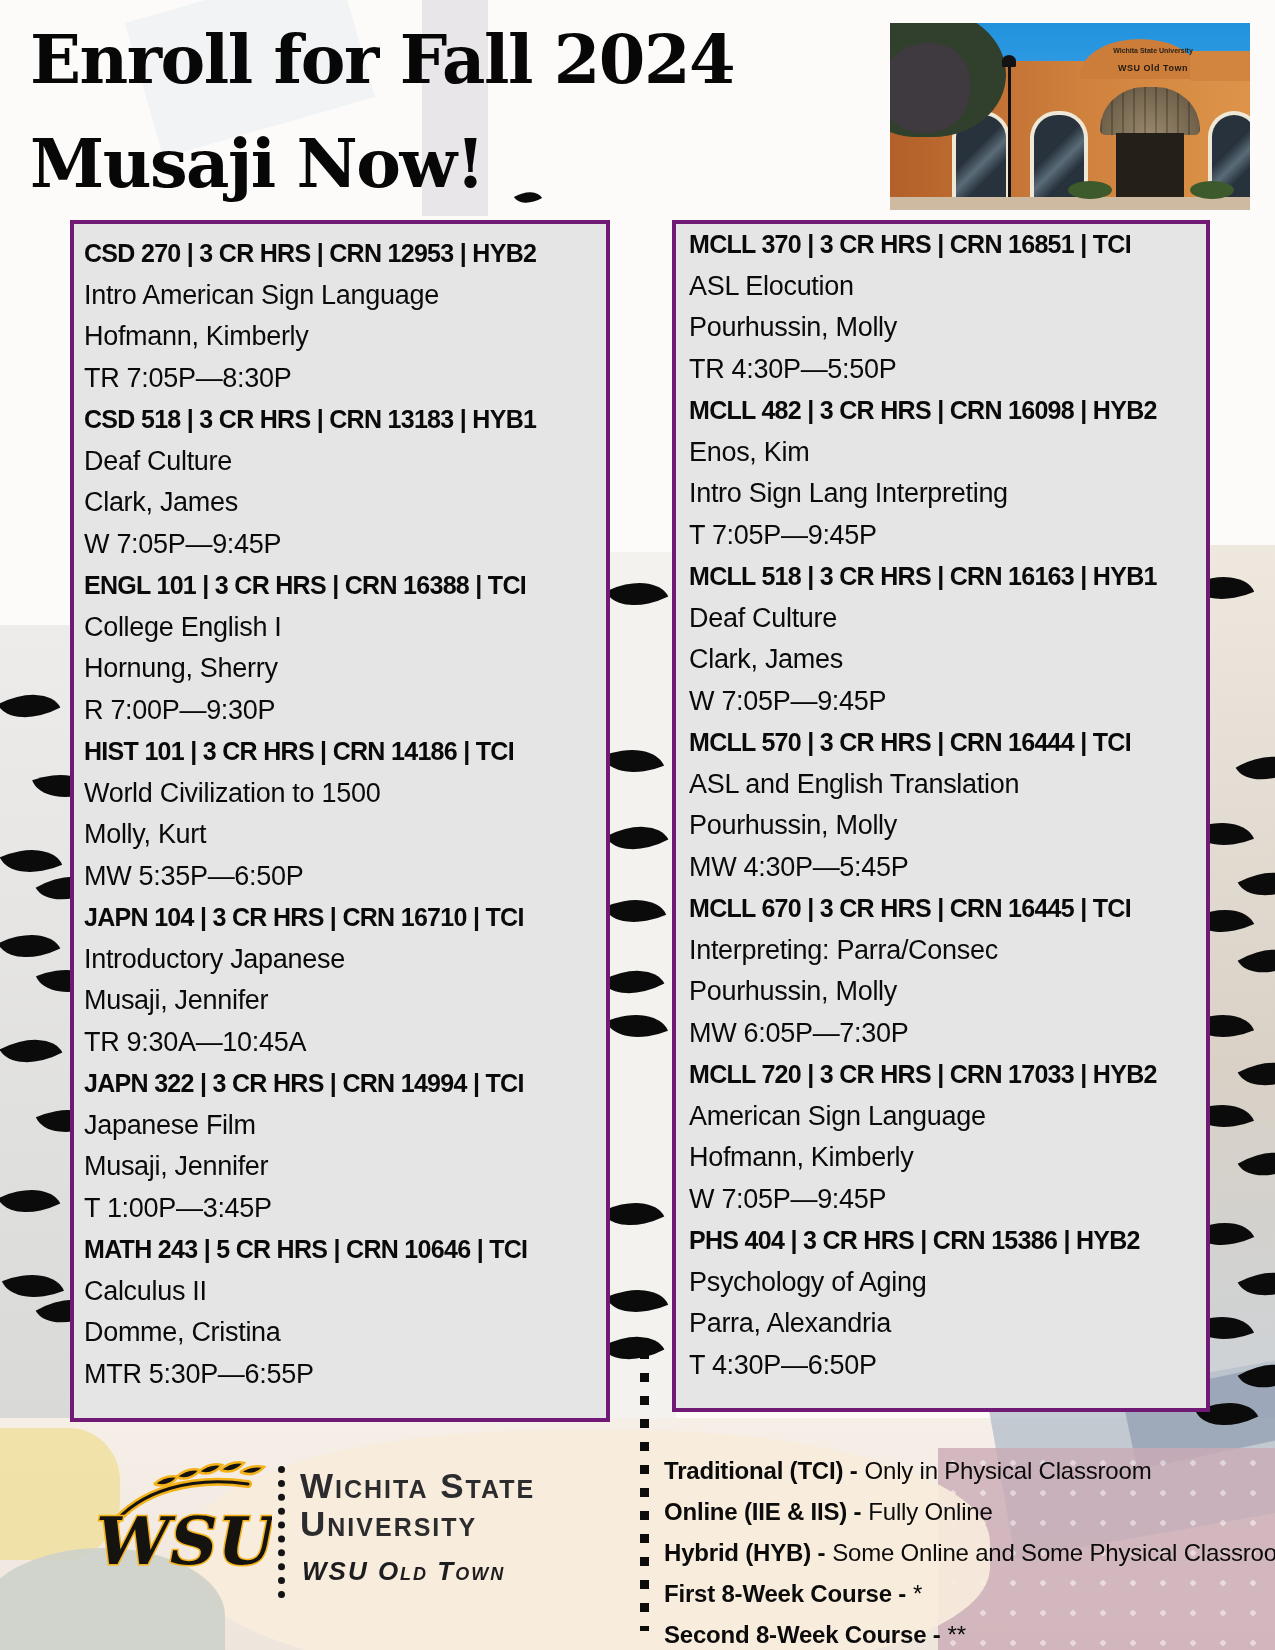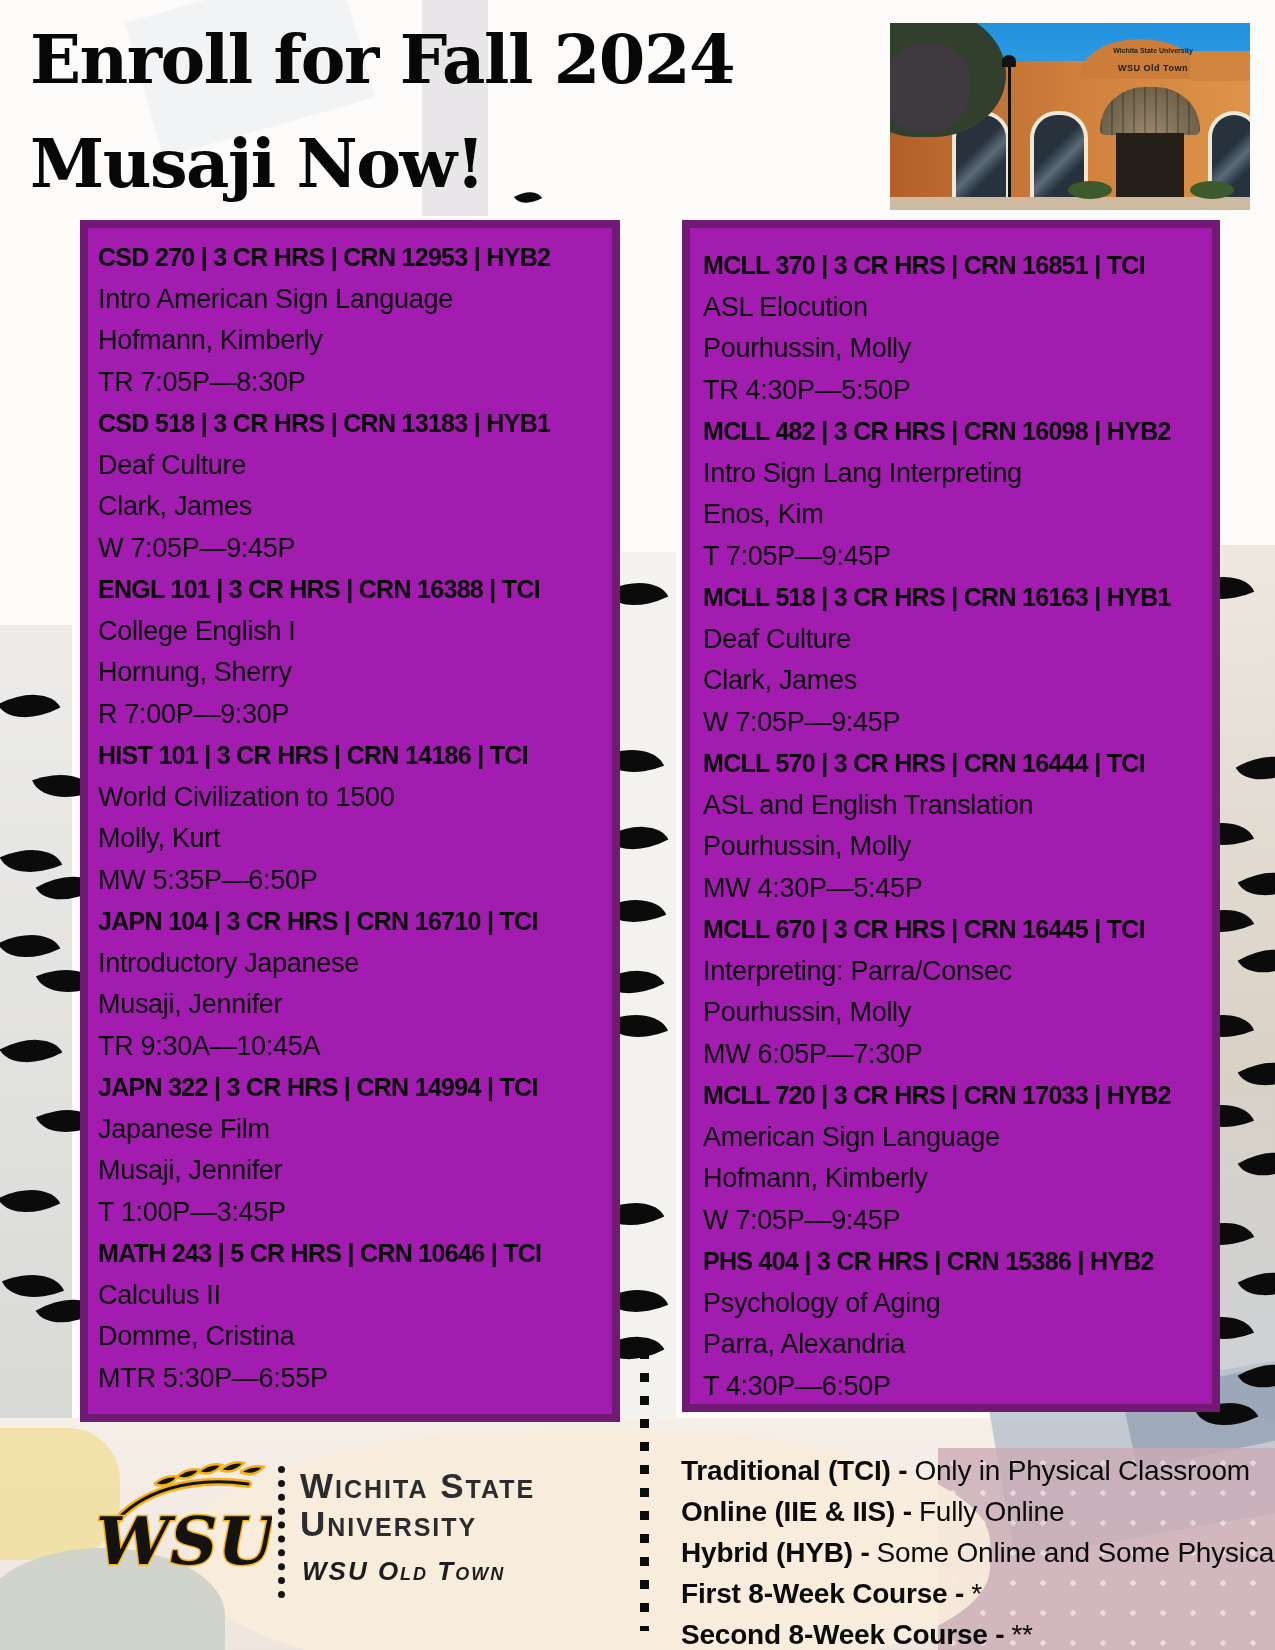--- a/index.html
+++ b/index.html
@@ -52,31 +52,31 @@
   .w1{left:62px;} .w2{left:140px;} .w3{left:318px;width:44px;}
   .ph-tree{left:-34px;top:-14px;width:150px;height:128px;background:#31402c;border-radius:42% 58% 55% 45%;}
   .ph-tree2{left:-10px;top:20px;width:90px;height:90px;background:#443747;border-radius:55% 45% 50% 50%;opacity:.75;}
   .ph-pole{left:118px;top:40px;width:3px;height:134px;background:#121212;}
   .ph-lamp{left:112px;top:32px;width:14px;height:12px;background:#121212;border-radius:50% 50% 10% 10%;}
   .ph-walk{left:0;bottom:0;width:100%;height:13px;background:#cdbaa0;}
   .ph-shrub{top:158px;width:44px;height:18px;background:#3d5a2c;border-radius:50%;}
   .s1{left:178px;} .s2{left:300px;}
 
   
-  .box{position:absolute;z-index:2;background:#a21caf;border:8px solid #701a75;box-sizing:border-box;margin-left:10px;}
+  .box{position:absolute;z-index:2;background:#e5e5e5;border:4px solid #701a75;box-sizing:border-box;}
   .box.left{left:70px;top:220px;width:540px;height:1202px;padding:9px 8px 0 10px;}
-  .box.right{left:672px;top:220px;width:538px;height:1192px;padding:17px 6px 0 13px;}
+  .box.right{left:672px;top:220px;width:538px;height:1192px;padding:0 6px 0 13px;}
   .course-header{font-weight:700;font-size:25px;letter-spacing:-0.7px;line-height:41.5px;white-space:nowrap;}
   .course-line{font-weight:400;font-size:27px;letter-spacing:-0.3px;line-height:41.5px;white-space:nowrap;}
 
   
   .legend-dots{position:absolute;z-index:3;left:640px;top:1350px;width:9px;height:281px;
                background:repeating-linear-gradient(180deg,#0c0c0c 0 9px,transparent 9px 23px);}
   .legend{position:absolute;z-index:3;left:664px;top:1450px;width:580px;}
-  .legend-row{font-size:28px;letter-spacing:-0.2px;line-height:41px;white-space:nowrap;color:#0b0b0b;margin-left:17px;}
+  .legend-row{font-size:24px;letter-spacing:-0.2px;line-height:41px;white-space:nowrap;color:#0b0b0b;}
   .legend-row .lab{font-weight:700;}
   .legend-row .desc{font-weight:400;margin-left:7px;}
 
   
   .wsu-logo{position:absolute;z-index:3;left:92px;top:1460px;}
   .logo-sep{position:absolute;z-index:3;left:278px;top:1466px;height:132px;width:0;border-left:7px dotted #141414;}
   .uni-line{position:absolute;z-index:3;left:300px;font-variant:small-caps;font-weight:600;
             font-size:35px;letter-spacing:2px;color:#2c2c2e;line-height:36px;white-space:nowrap;}
   .uni1{top:1468px;} .uni2{top:1506px;}
   .campus-line{position:absolute;z-index:3;left:302px;top:1556px;font-variant:small-caps;font-style:italic;
@@ -207,22 +207,22 @@
 
   <div class="box right">
     <div>
       <div class="course-header">MCLL 370 | 3 CR HRS | CRN 16851 | TCI</div>
       <div class="course-line">ASL Elocution</div>
       <div class="course-line">Pourhussin, Molly</div>
       <div class="course-line">TR 4:30P—5:50P</div>
     </div>
     <div>
       <div class="course-header">MCLL 482 | 3 CR HRS | CRN 16098 | HYB2</div>
+      <div class="course-line">Enos, Kim</div>
       <div class="course-line">Intro Sign Lang Interpreting</div>
-      <div class="course-line">Enos, Kim</div>
       <div class="course-line">T 7:05P—9:45P</div>
     </div>
     <div>
       <div class="course-header">MCLL 518 | 3 CR HRS | CRN 16163 | HYB1</div>
       <div class="course-line">Deaf Culture</div>
       <div class="course-line">Clark, James</div>
       <div class="course-line">W 7:05P—9:45P</div>
     </div>
     <div>
       <div class="course-header">MCLL 570 | 3 CR HRS | CRN 16444 | TCI</div>

